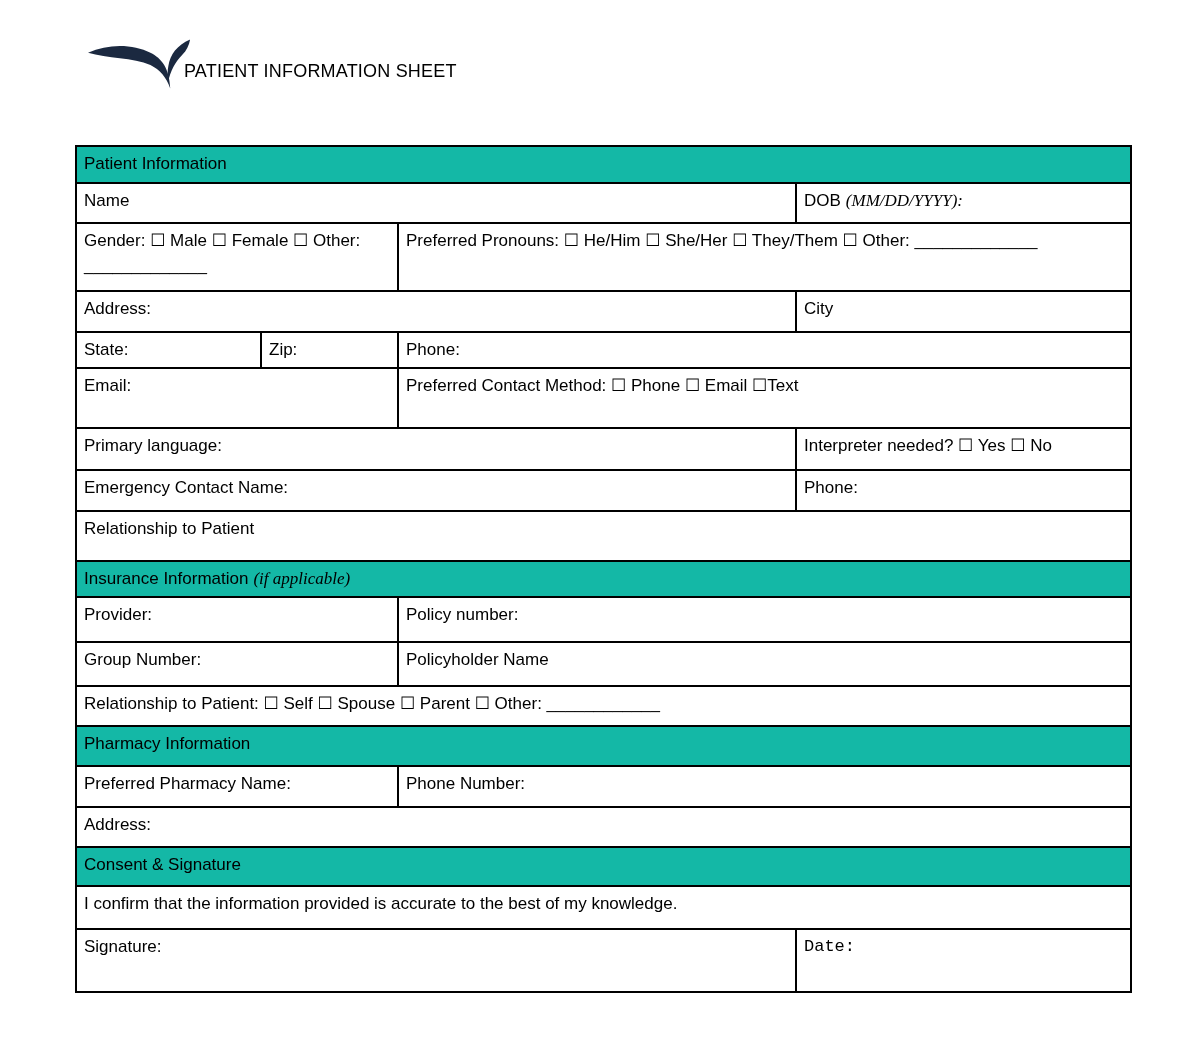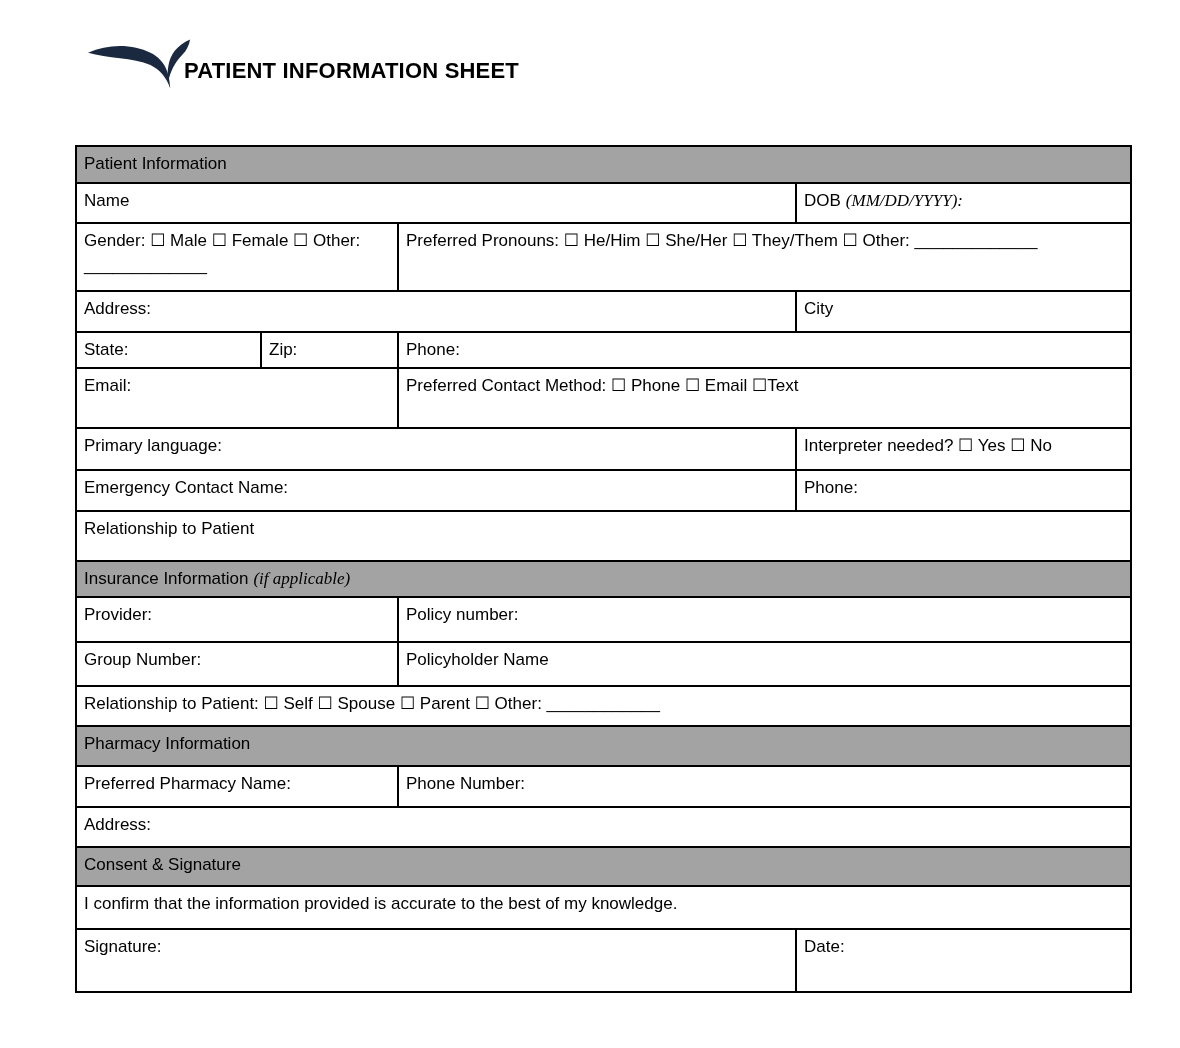--- a/index.html
+++ b/index.html
@@ -20,22 +20,22 @@
     display: flex;
     align-items: center;
   }
   .logo {
     width: 104px;
     height: 52px;
     flex: 0 0 auto;
     margin-right: -8px;
   }
   .page-title {
-    font-size: 22px;
-    font-weight: bold;
+    font-size: 18px;
+    font-weight: normal;
     letter-spacing: 0.2px;
     padding-top: 14px;
   }
   table.sheet {
     position: absolute;
     left: 75px;
     top: 145px;
     width: 1055px;
     border-collapse: collapse;
     table-layout: fixed;
@@ -43,25 +43,25 @@
   table.sheet td {
     border: 2px solid #000;
     font-size: 17px;
     line-height: 1.45;
     padding: 5px 6px 4px 7px;
     vertical-align: top;
     overflow: hidden;
     word-wrap: break-word;
   }
   td.sec {
-    background: #a3a3a3;
+    background: #14b8a6;
     padding-top: 7px;
   }
   .it { font-style: italic; margin-left: 5px; font-family: Liberation Serif, serif; }
-  td.date-cell { vertical-align: bottom; padding-bottom: 8px; }
+  td.date-cell { vertical-align: bottom; padding-bottom: 8px; font-family: Liberation Mono, monospace; }
 </style>
 </head>
 <body>
 
 <div class="header">
   <div class="logo">
     <svg viewBox="0 0 110 52" width="104" height="52" xmlns="http://www.w3.org/2000/svg" aria-hidden="true">
       <path fill="#1b2940" d="M0,14 C22,4 48,5 66,14 C78,20 86,30 87,52 C83,40 76,32 66,27 C48,19 20,20 0,14 Z"></path>
       <path fill="#1b2940" d="M108,0 C94,6 87,16 85,28 C84,33 84,38 85,44 C87,34 92,24 100,16 C104,12 107,6 108,0 Z"></path>
     </svg>

